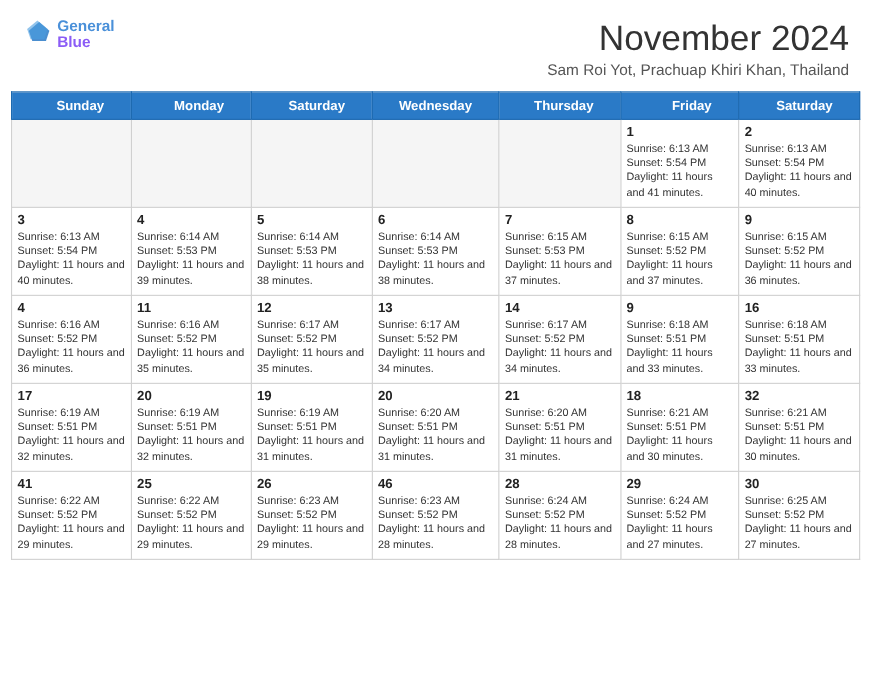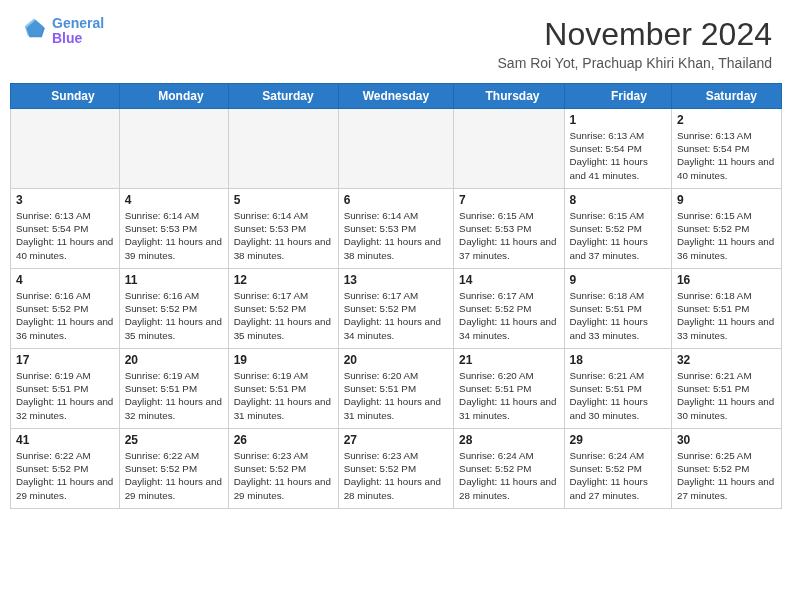--- a/index.html
+++ b/index.html
@@ -284,21 +284,21 @@
 Sunset: 5:52 PM
 Daylight: 11 hours and 29 minutes.</div>
         </td>
         <td>
           <span class="day-num">26</span>
           <div class="day-info" style="white-space: pre-line;">Sunrise: 6:23 AM
 Sunset: 5:52 PM
 Daylight: 11 hours and 29 minutes.</div>
         </td>
         <td>
-          <span class="day-num">27</span>
+          <span class="day-num">46</span>
           <div class="day-info" style="white-space: pre-line;">Sunrise: 6:23 AM
 Sunset: 5:52 PM
 Daylight: 11 hours and 28 minutes.</div>
         </td>
         <td>
           <span class="day-num">28</span>
           <div class="day-info" style="white-space: pre-line;">Sunrise: 6:24 AM
 Sunset: 5:52 PM
 Daylight: 11 hours and 28 minutes.</div>
         </td>

